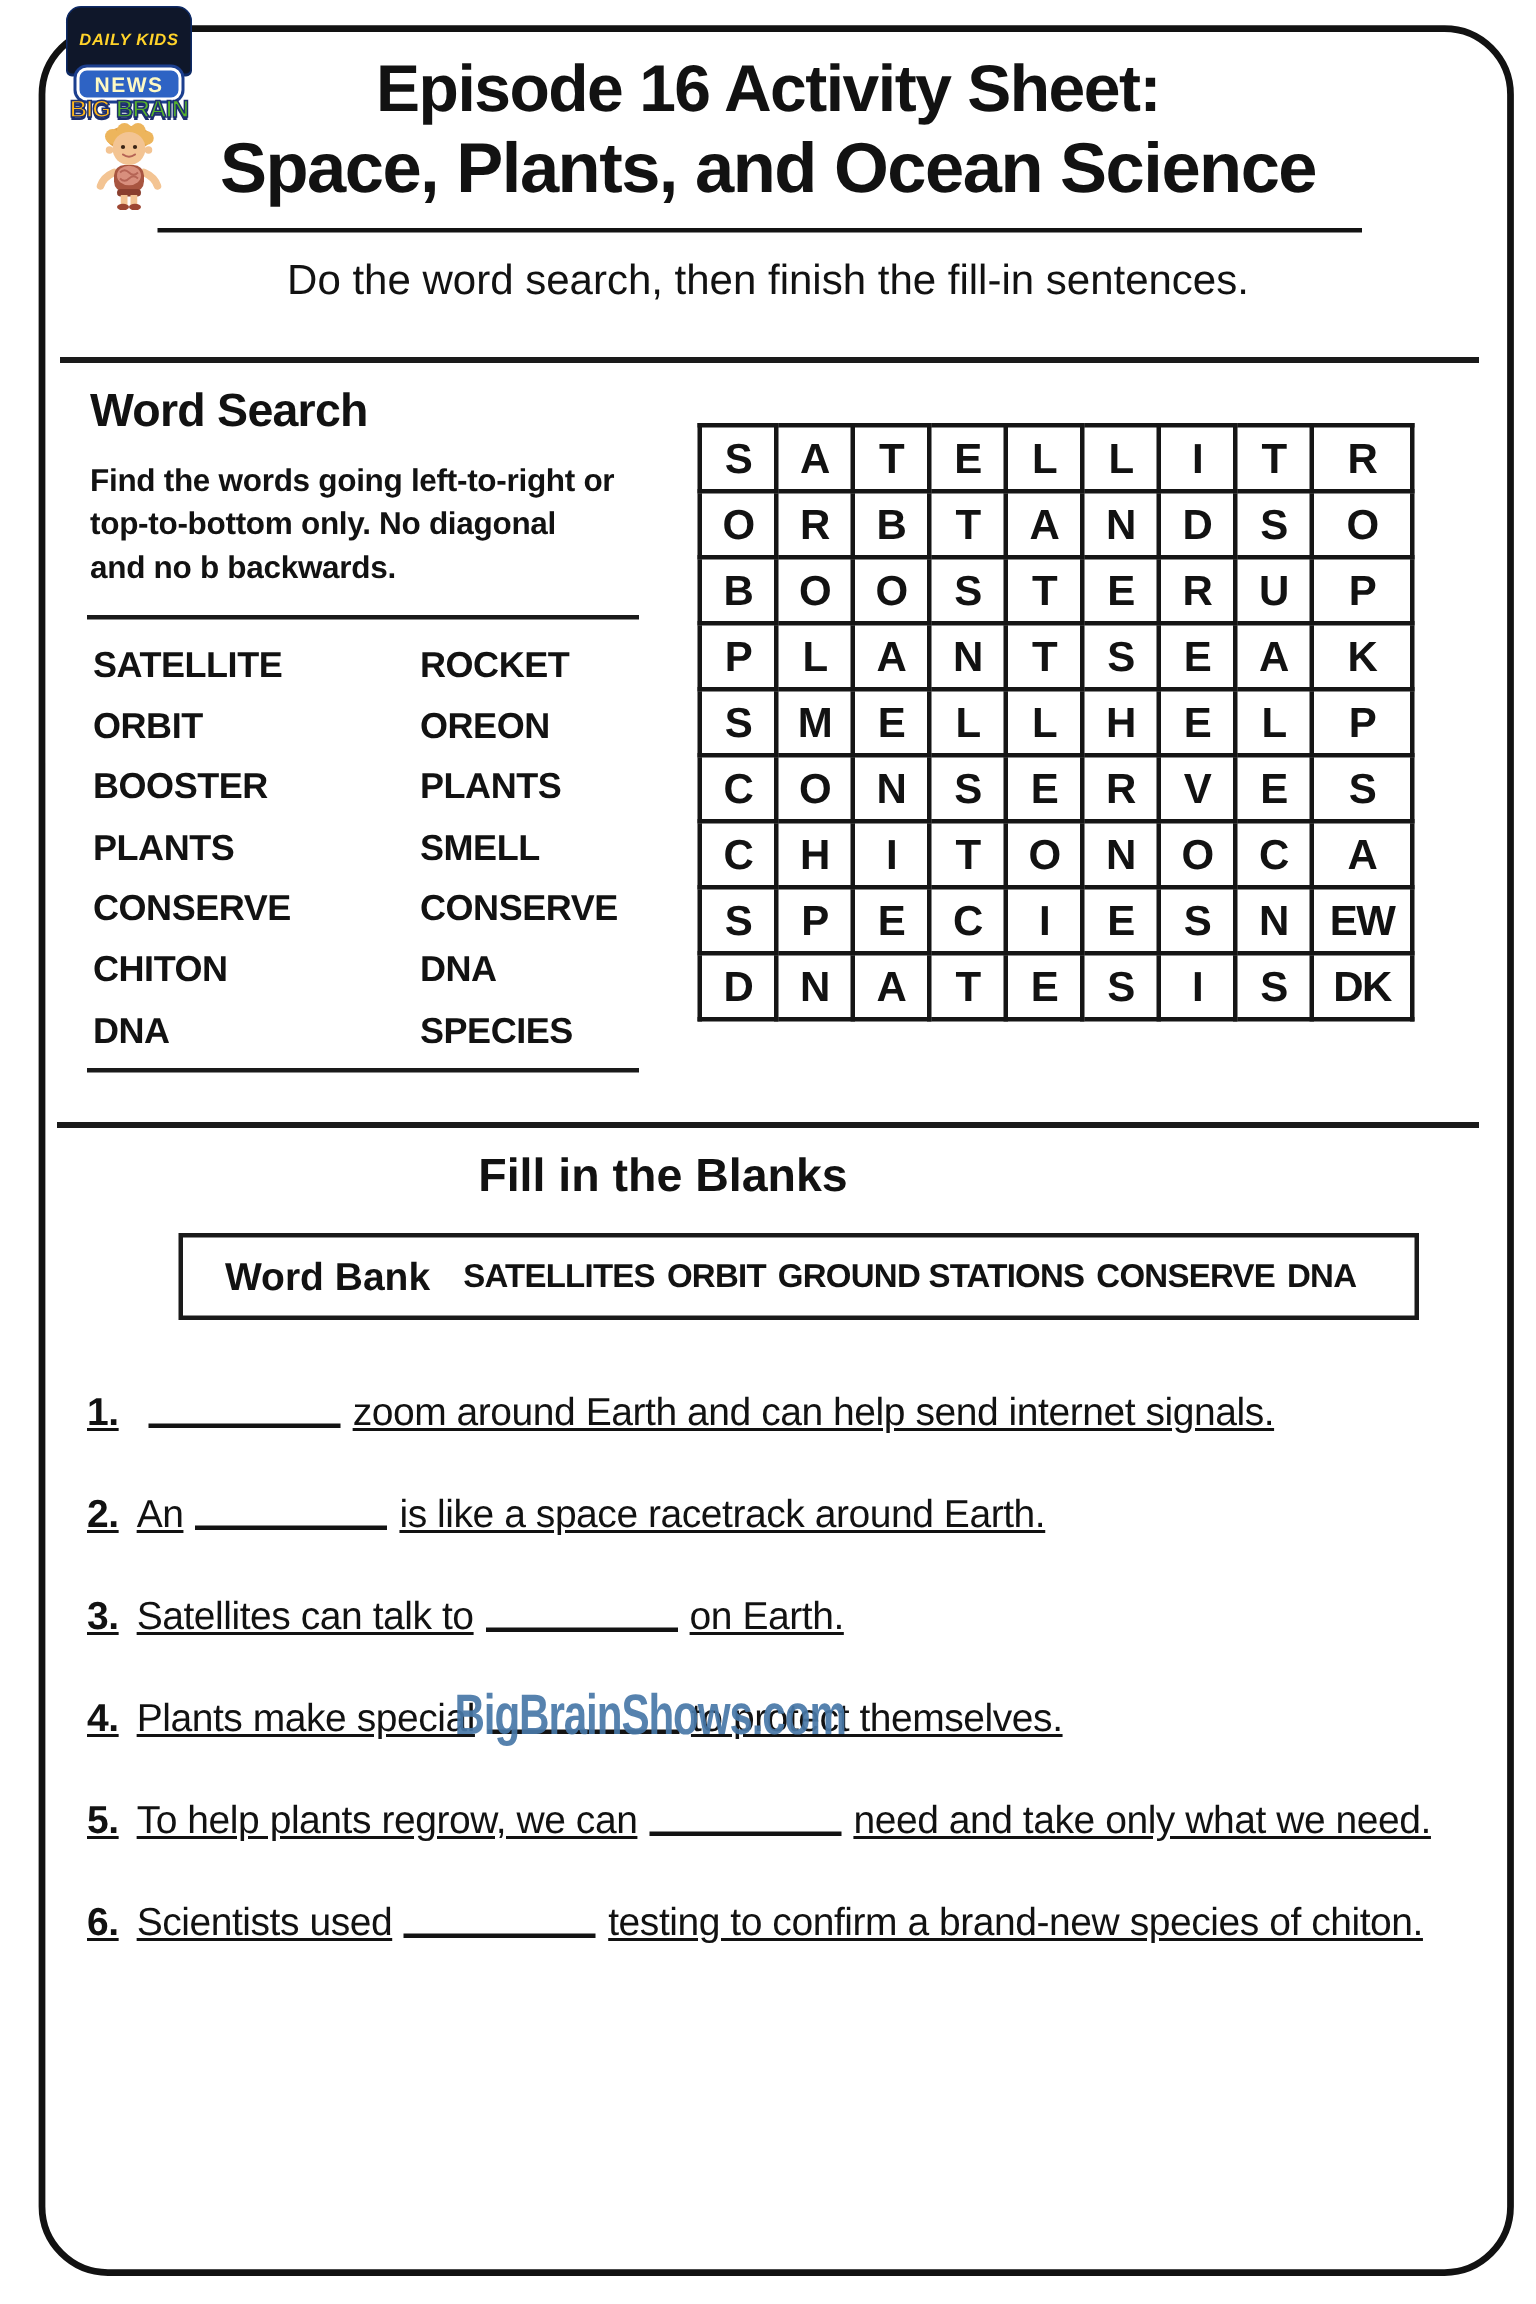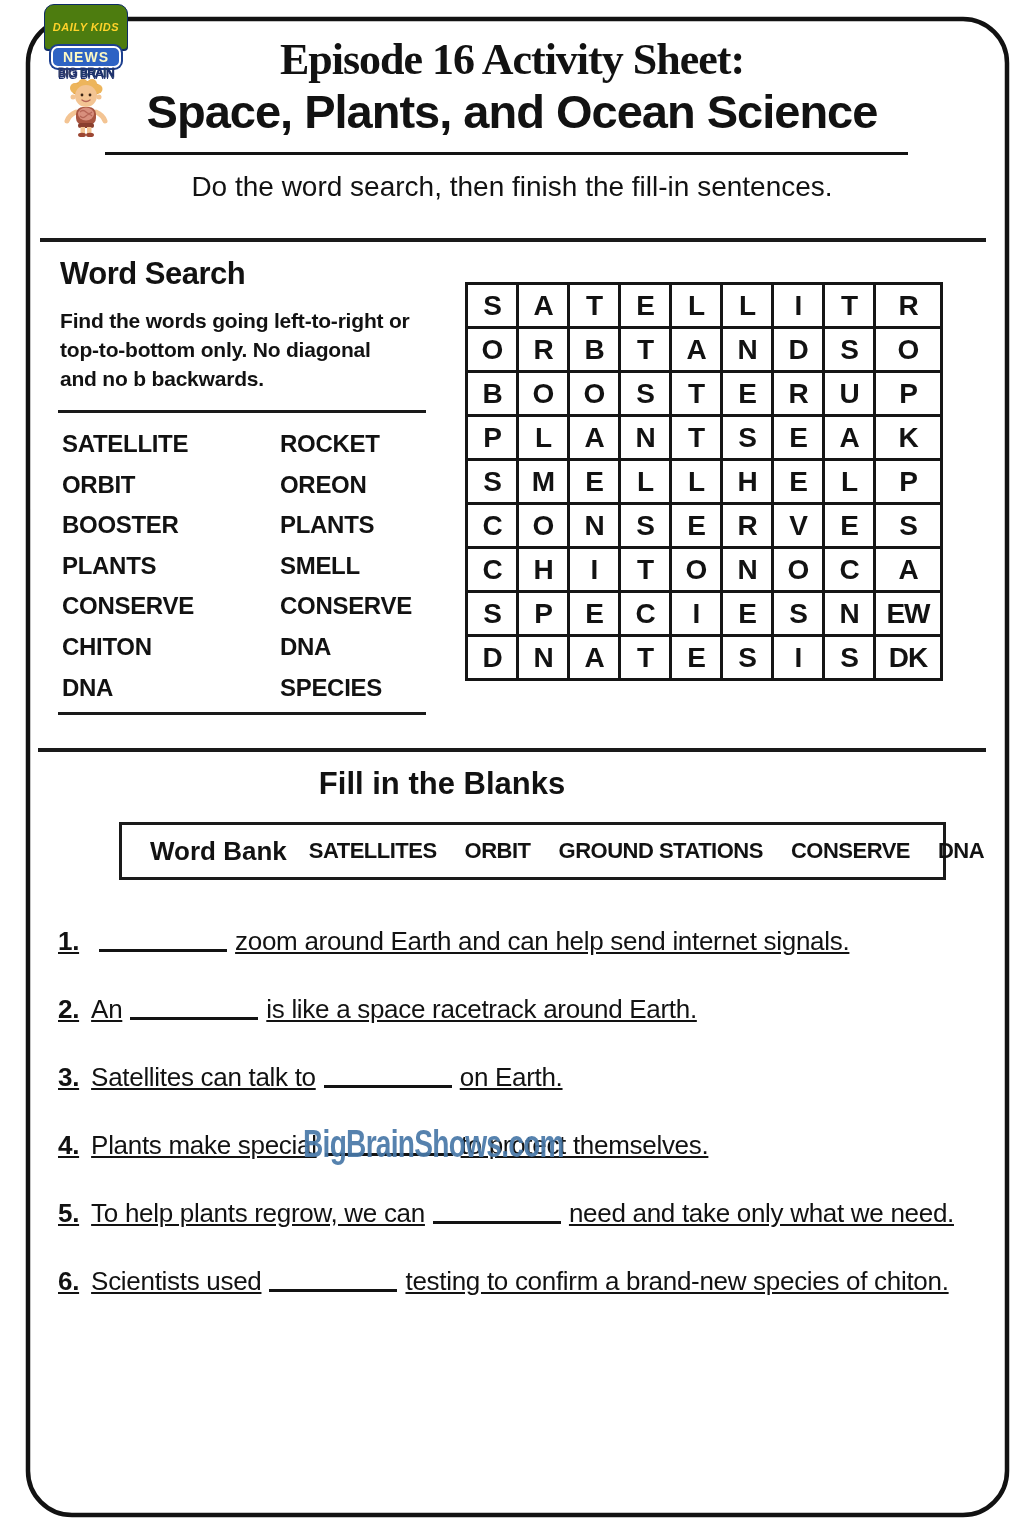--- a/index.html
+++ b/index.html
@@ -2,35 +2,35 @@
 <html><head>
 <meta charset="utf-8">
 <style>
   html,body{margin:0;padding:0;background:#ffffff;}
   body{font-family:"Liberation Sans", sans-serif; color:#121212;}
   .sheet{position:relative;width:1024px;height:1536px;background:#fff;overflow:hidden;}
   .page-frame{position:absolute;left:0;top:0;width:1024px;height:1536px;pointer-events:none;}
 
   
   .logo{position:absolute;left:30px;top:2px;width:112px;text-align:center;z-index:5;}
-  .logo-banner{display:inline-block;background:#4d7c0f;color:#ffd32a;font-size:11px;font-weight:bold;font-style:italic;
+  .logo-banner{display:inline-block;background:#0f172a;color:#ffd32a;font-size:11px;font-weight:bold;font-style:italic;
     padding:16px 8px;border-radius:10px 10px 4px 4px;border:1px solid #0e2a66;letter-spacing:.5px;
     box-shadow:0 1px 0 #0e2a66;transform:translateY(2px);}
   .logo-news{display:inline-block;background:#2e63c4;color:#fef9c3;font-weight:bold;font-size:14px;padding:1px 10px;
     border:2px solid #fff;box-shadow:0 0 0 2px #1c3f8f;border-radius:7px;margin-top:-3px;position:relative;z-index:2;
     letter-spacing:1px;}
-  .logo-bigbrain{margin-top:-2px;font-size:12px;font-weight:normal;letter-spacing:-.5px;position:relative;z-index:2;
+  .logo-bigbrain{margin-top:-2px;font-size:16px;font-weight:bold;letter-spacing:-.5px;position:relative;z-index:2;
     -webkit-text-stroke:1px #1d2f6e; text-shadow:0 2px 0 #1d2f6e;}
   .logo-big{color:#ffb71b;}
   .logo-brain{color:#56b32b;}
   .mascot{display:block;margin:0 auto;margin-top:-1px;}
 
   
   .header{position:absolute;left:0;top:36px;width:1024px;text-align:center;}
-  .title-line1{font-size:44px;font-weight:bold;letter-spacing:-1px;line-height:48px;margin:0;font-family:Liberation Serif, serif;}
+  .title-line1{font-size:44px;font-weight:bold;letter-spacing:-1px;line-height:48px;margin:0;}
   .title-line2{font-size:47px;font-weight:bold;letter-spacing:-1px;line-height:56px;margin:0;}
   .title-underline{position:absolute;left:105px;top:152px;width:803px;height:3px;background:#131313;}
   .subtitle{position:absolute;left:0;top:170px;width:1024px;text-align:center;font-size:28px;line-height:34px;}
 
   .divider{position:absolute;background:#1a1a1a;height:4px;}
   .divider-top{left:40px;top:238px;width:946px;}
   .divider-mid{left:38px;top:748px;width:948px;}
   .rule-short{position:absolute;background:#1a1a1a;height:3px;left:58px;width:368px;}
 
   
@@ -44,21 +44,21 @@
   .ws-grid{position:absolute;left:465px;top:282px;border-collapse:collapse;}
   .ws-grid td{border:3px solid #151515;width:48px;height:41px;text-align:center;vertical-align:middle;
     font-size:28px;font-weight:bold;padding:0;letter-spacing:-1px;}
   .ws-grid td:last-child{width:64px;}
 
   
   .fib-heading{position:absolute;left:0;top:766px;width:884px;text-align:center;font-size:31px;font-weight:bold;}
   .word-bank{position:absolute;left:119px;top:822px;width:793px;height:52px;border:3px solid #1a1a1a;
     display:flex;align-items:center;padding-left:28px;}
   .wb-label{font-size:26px;font-weight:bold;margin-right:22px;white-space:nowrap;}
-  .wb-items{display:flex;gap:28px;}
+  .wb-items{display:flex;gap:8px;}
   .wb-items > div{font-size:22px;font-weight:bold;letter-spacing:-.5px;white-space:nowrap;}
 
   .sentences{position:absolute;left:58px;top:924px;width:930px;text-decoration:underline;}
   .sentence{font-size:26px;line-height:34px;height:34px;margin-bottom:34px;white-space:nowrap;letter-spacing:-.3px;}
   .s-num{font-weight:bold;margin-right:12px;}
   .blank{display:inline-block;width:128px;border-bottom:3px solid #131313;height:22px;margin:0 8px;vertical-align:-2px;}
 
   .watermark{position:absolute;left:303px;top:1123px;font-size:38px;font-weight:bold;color:#4878a8;
     transform:scaleX(.74);transform-origin:left center;opacity:.92;letter-spacing:-1px;z-index:4;}
 </style>

